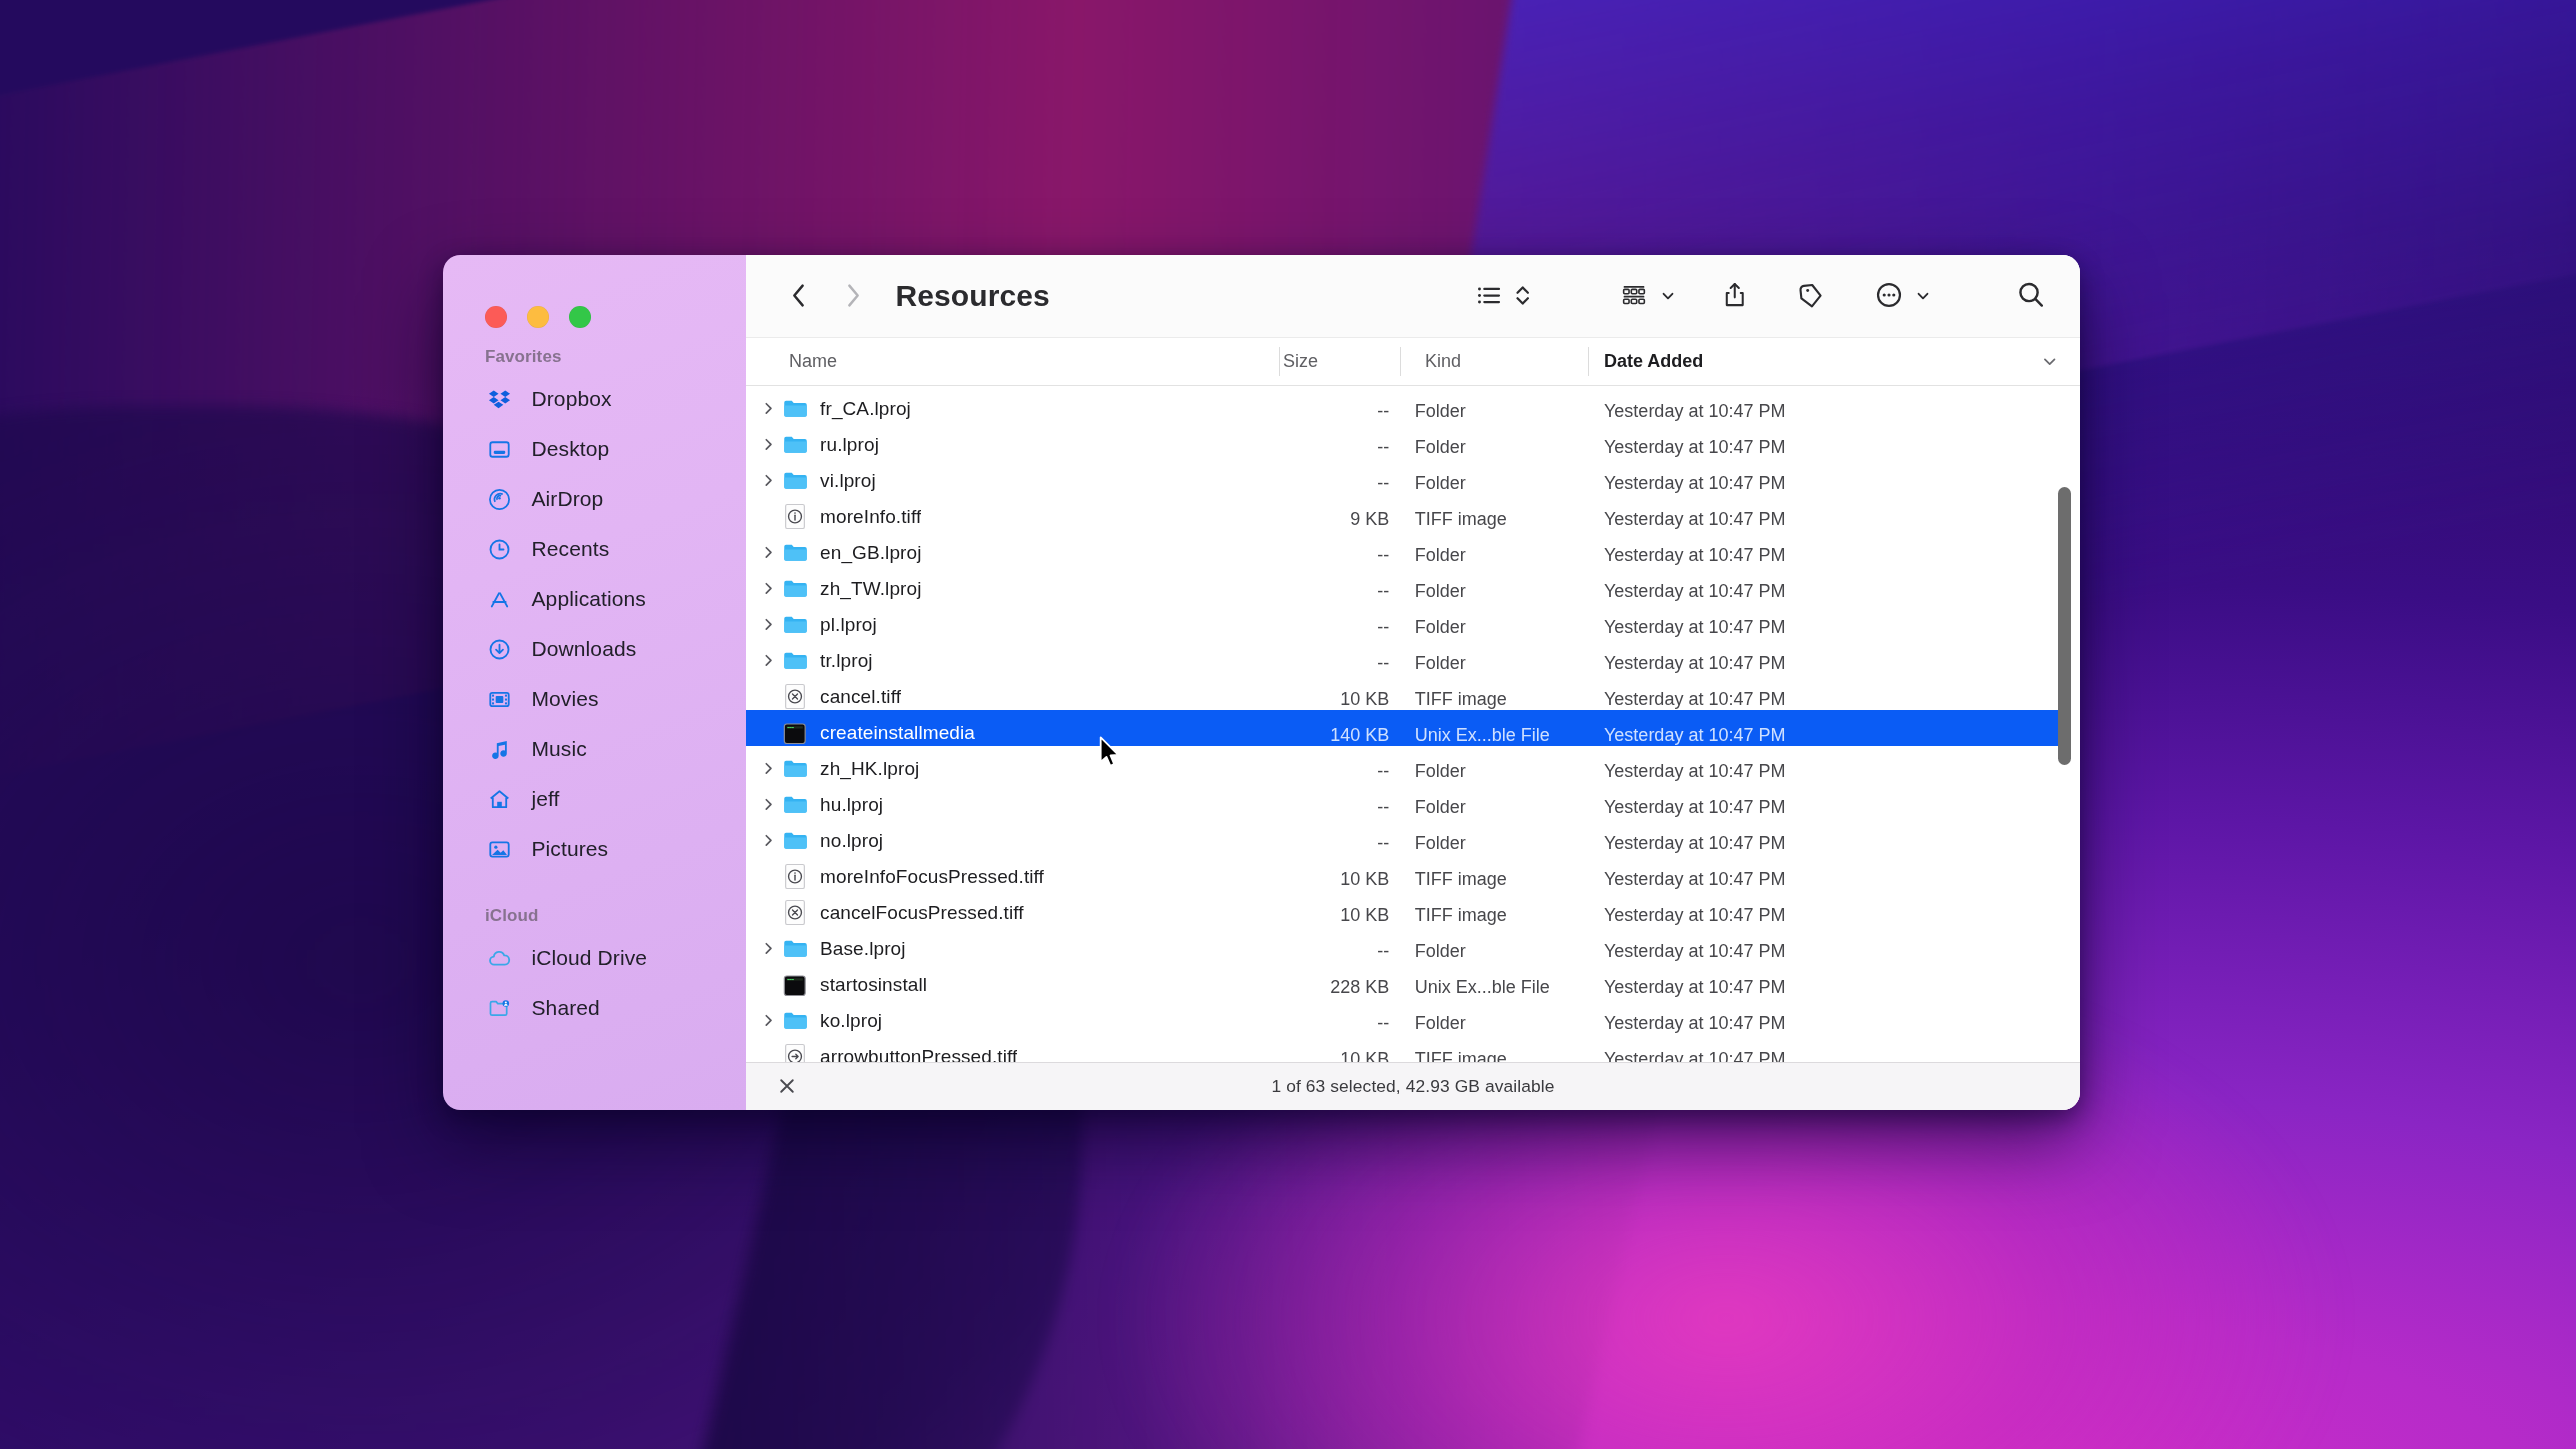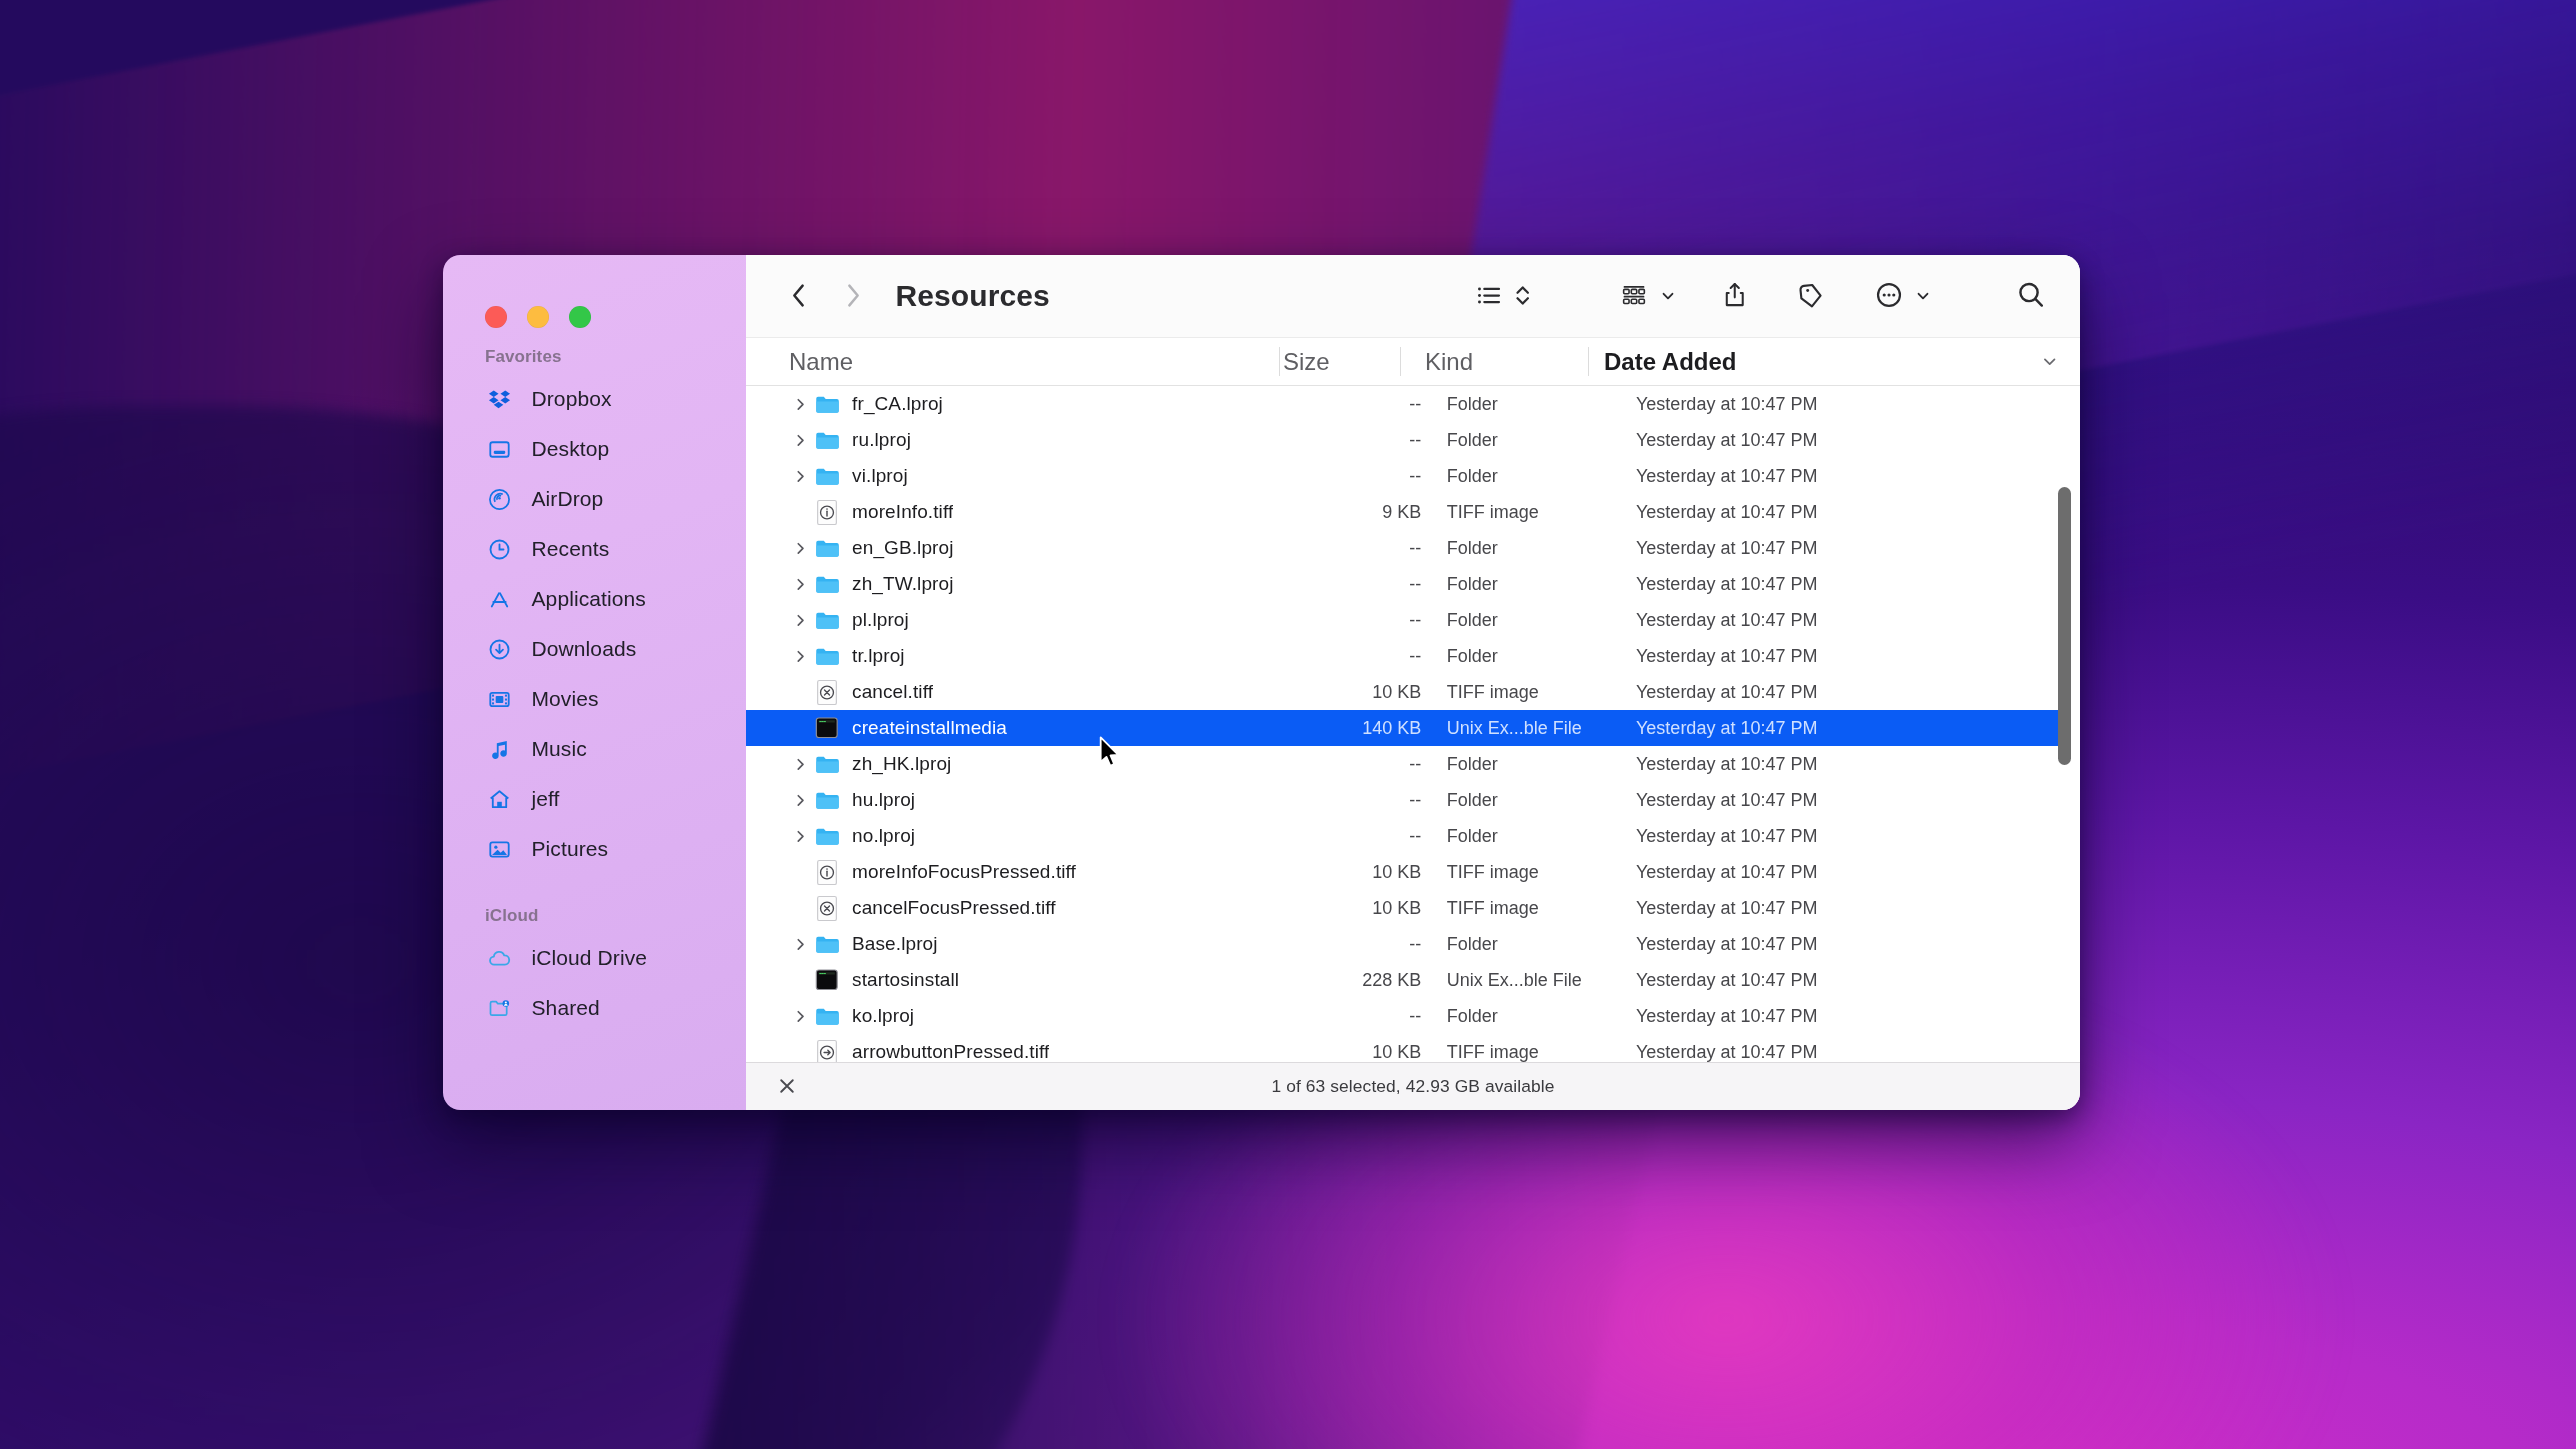--- a/index.html
+++ b/index.html
@@ -111,41 +111,41 @@
   
   #column-header {
     height:48px; flex:0 0 48px;
     background:#ffffff;
     display:flex; align-items:stretch;
     border-bottom:0.7px solid #e2e2e2;
     position:relative;
   }
   .col {
     display:flex; align-items:center;
-    font-size:24px; color:#5f5f63; position:relative;
+    font-size:18px; color:#5f5f63; position:relative;
   }
   .col.divider::before {
     content:""; position:absolute; left:0; top:9.4px; bottom:9.4px;
     width:0.7px; background:#dcdcdc;
   }
   .col-name { width:533px; padding-left:43px; }
   .col-size { width:121px; padding-left:4px; }
   .col-kind { width:188px; padding-left:25px; }
   .col-date { flex:1; padding-left:16px; font-weight:700; color:#1d1d20; }
   .col-date .sort-chev { margin-left:auto; margin-right:21.5px; display:flex; align-items:center; }
 
   
   #file-list {
     flex:1; min-height:0; background:#fff;
     position:relative; overflow:hidden;
   }
   .row {
-    display:flex; align-items:center; height:36px;
+    display:flex; align-items:flex-end; height:36px;
     font-size:19px; color:#1d1d20; position:relative;
-    padding-right:9.4px; cursor:default;padding-left:32px;
+    padding-right:9.4px; cursor:default;
   }
   .row .cell-name {
     width:533px; display:flex; align-items:center; padding-left:10.7px; min-width:0;
   }
   .disclosure { width:23px; flex:0 0 23px; display:flex; align-items:center; justify-content:center; }
   .f-icon { width:31px; flex:0 0 31px; display:flex; align-items:center; justify-content:center; margin-right:9.4px; }
   .f-name { white-space:nowrap; overflow:hidden; text-overflow:ellipsis; letter-spacing:0.1px; }
   .cell-size { width:121px; text-align:right; padding-right:10.7px; color:#47474b; font-size:18px; }
   .cell-kind { width:188px; padding-left:14.8px; color:#47474b; font-size:18px; white-space:nowrap; }
   .cell-date { flex:1; padding-left:16px; color:#47474b; font-size:18px; white-space:nowrap; }

